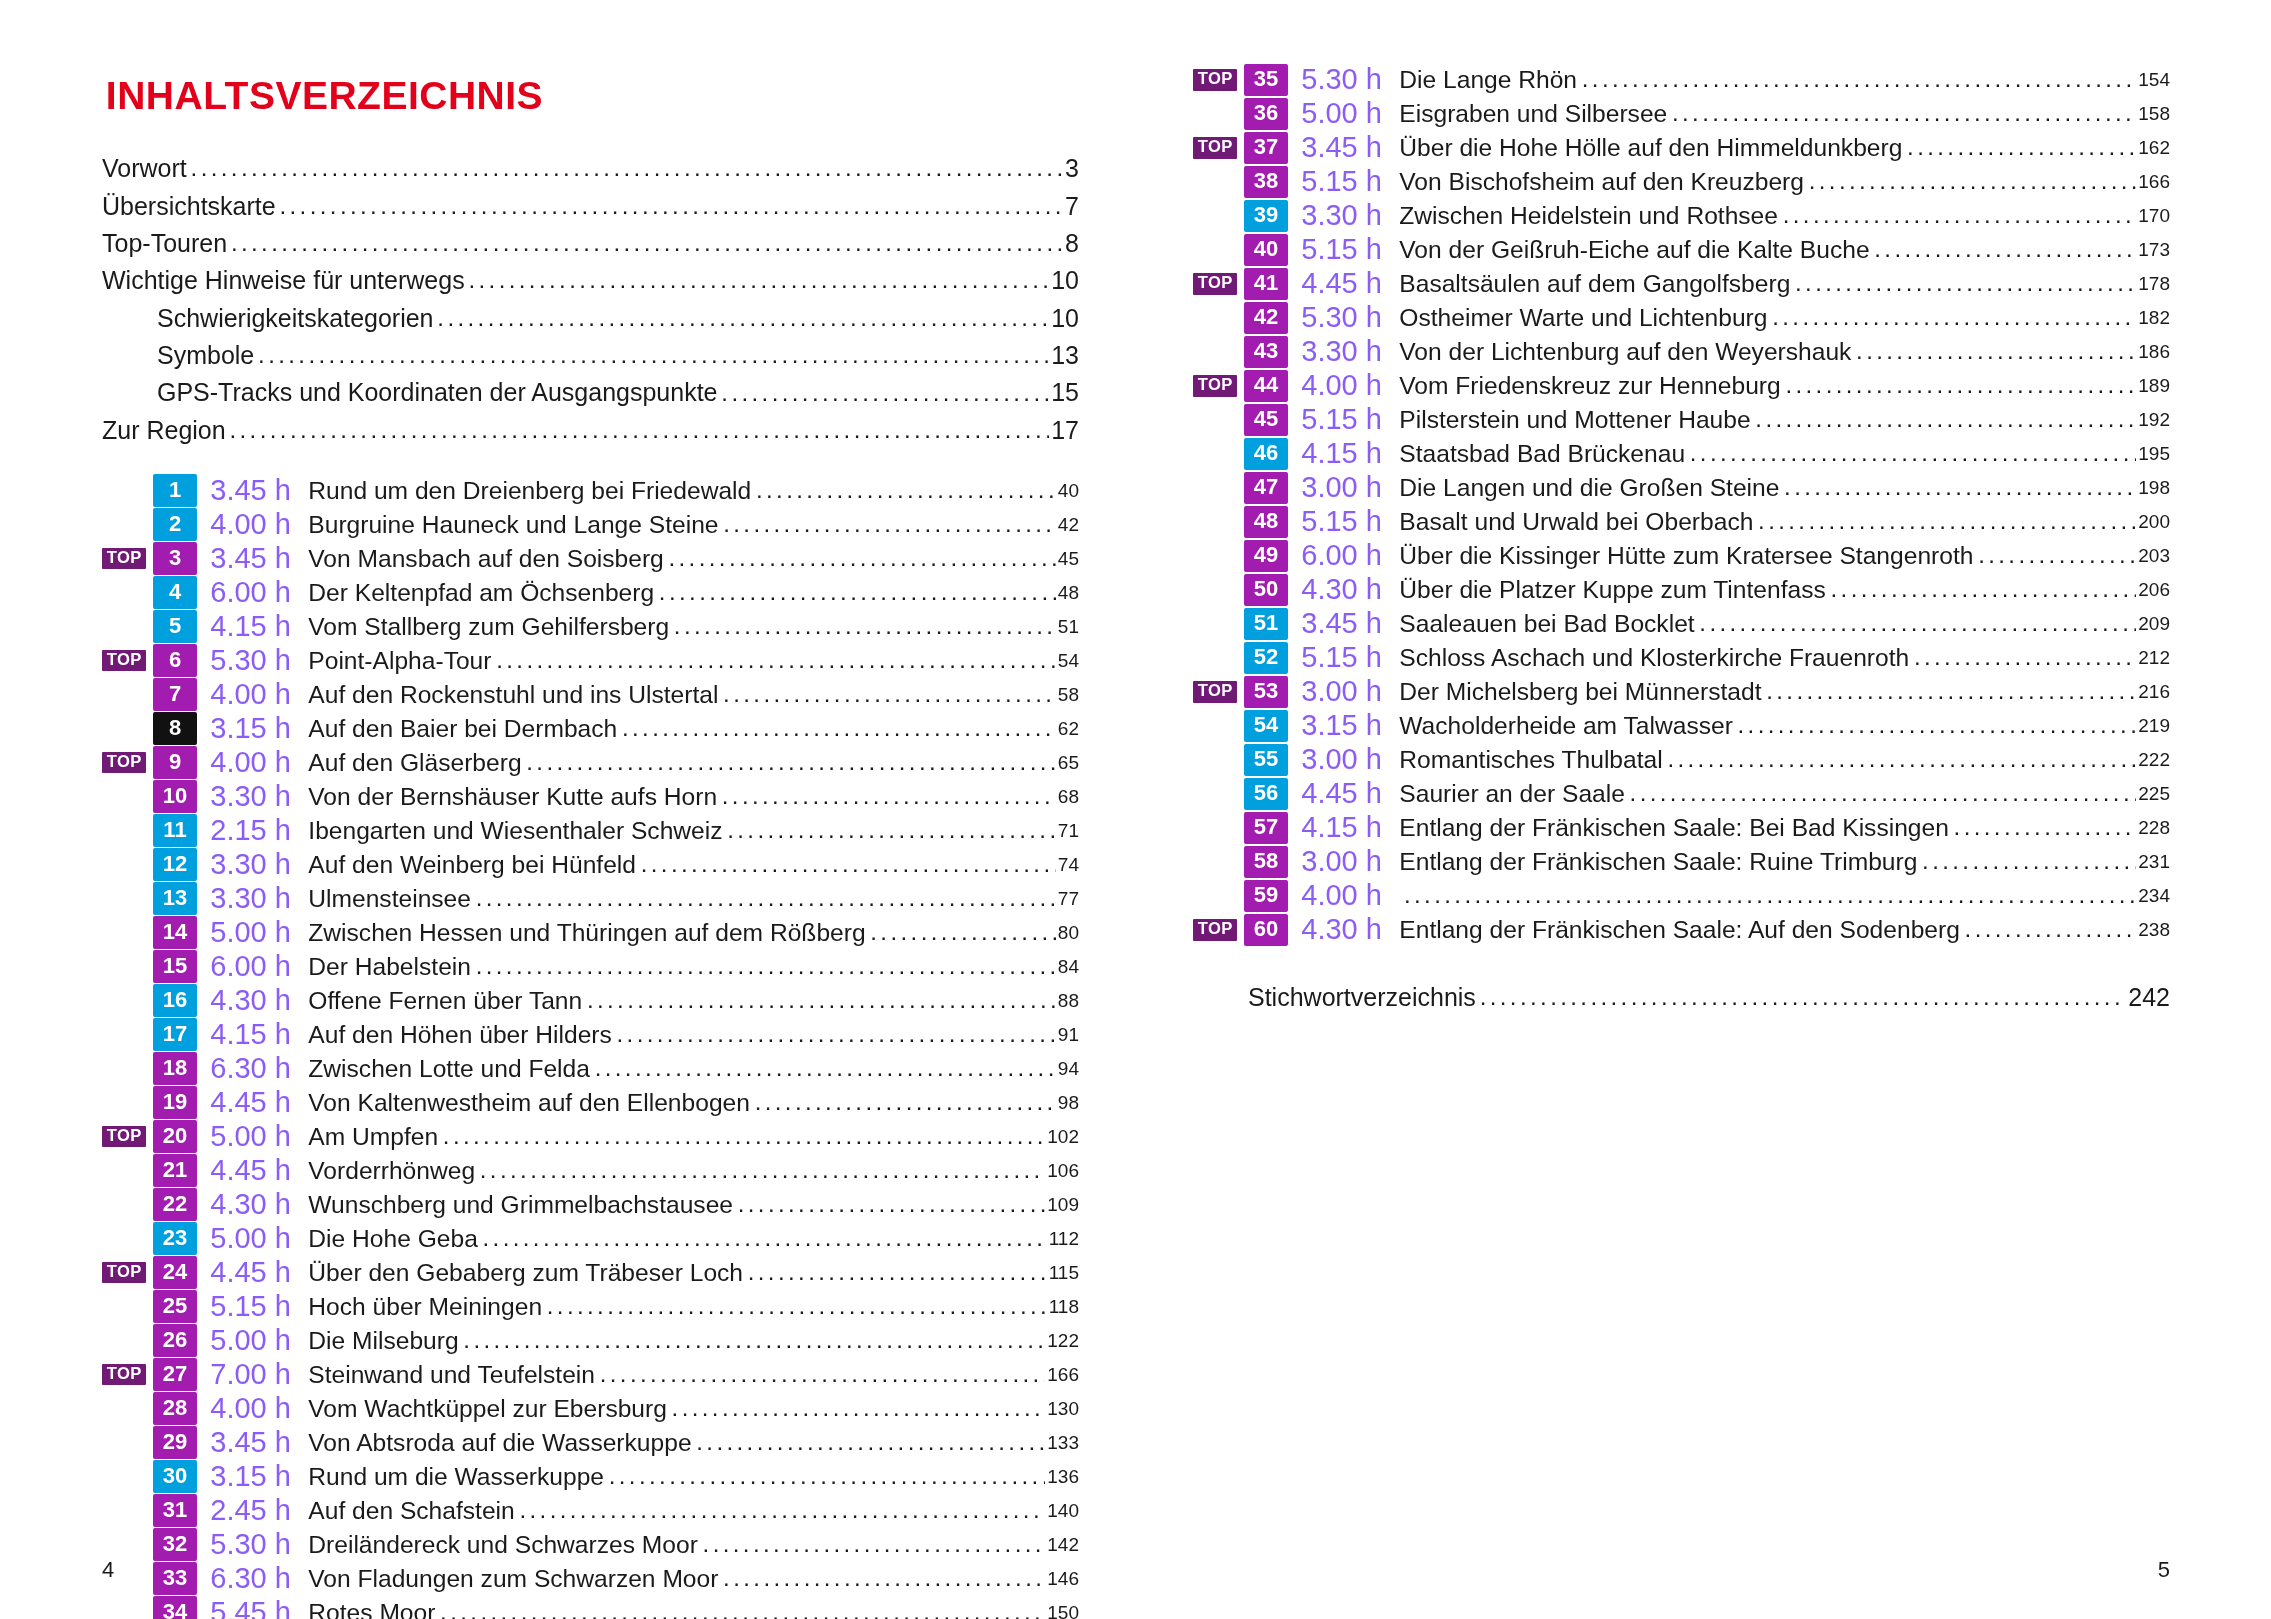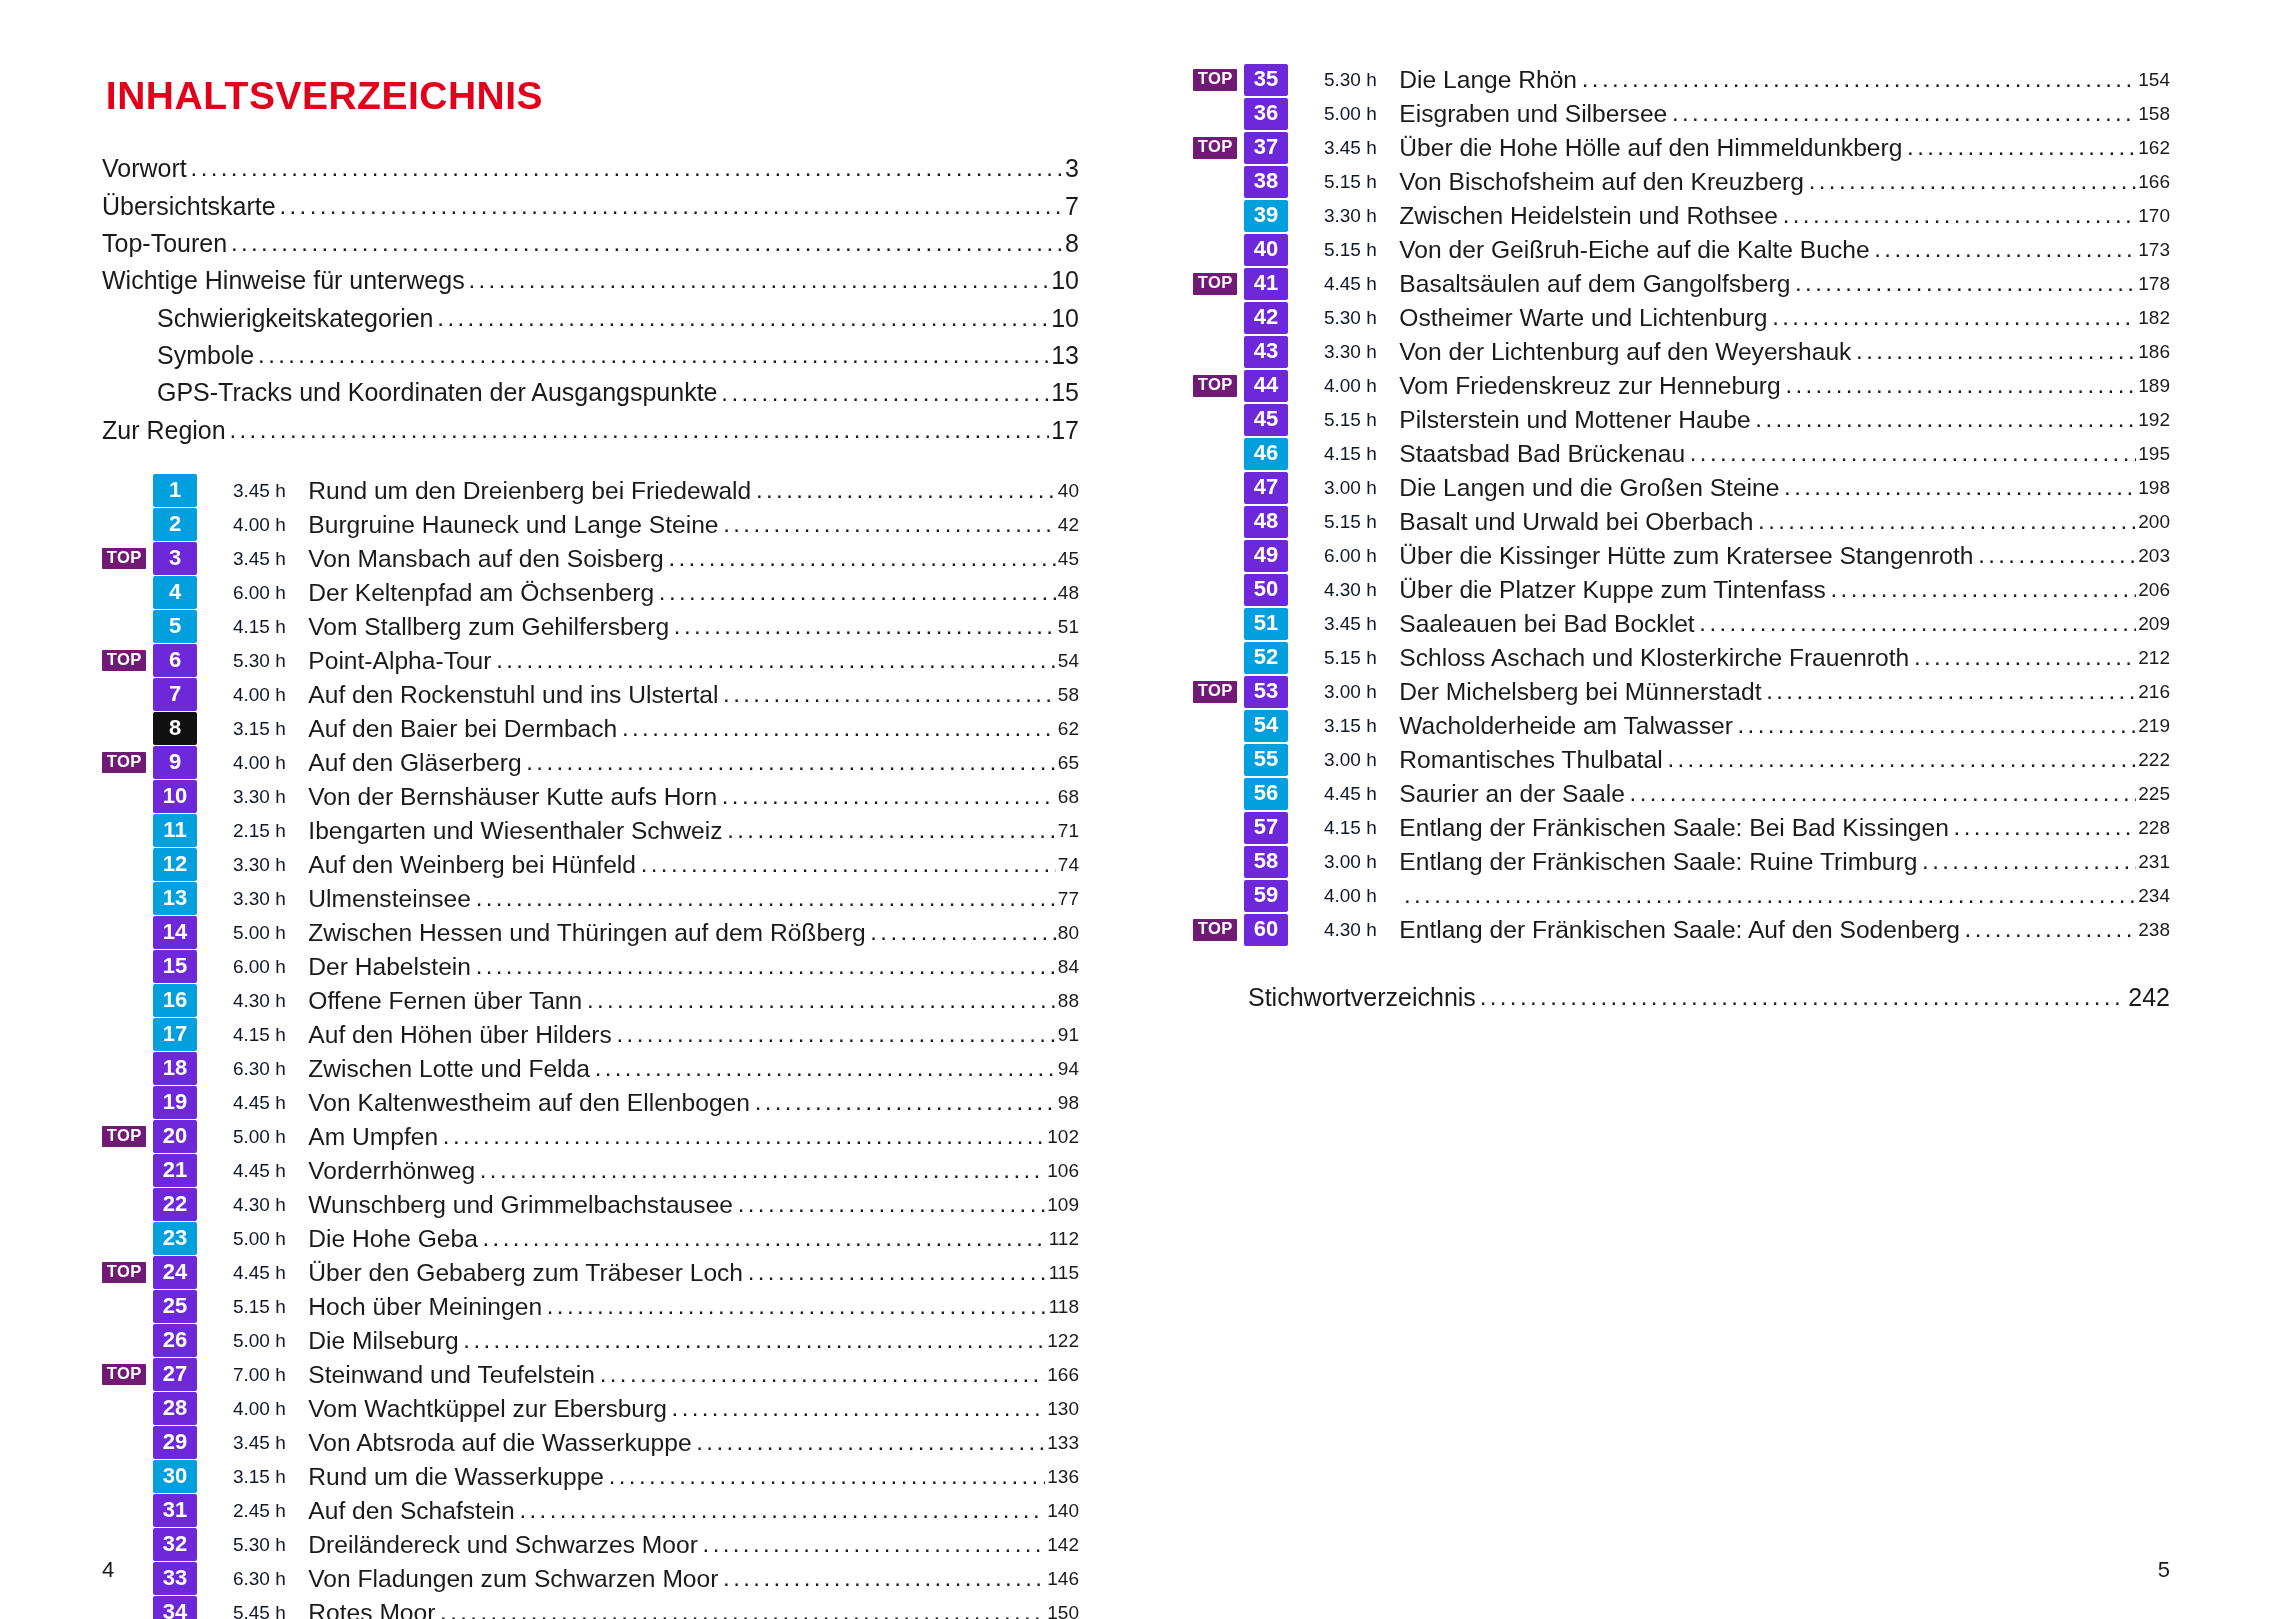--- a/index.html
+++ b/index.html
@@ -109,32 +109,31 @@
     width: 44px;
     text-align: center;
     color: #ffffff;
     font-size: 22px;
     font-weight: bold;
     line-height: 1;
     padding: 4.7px 0 5.7px 0;
     border-radius: 1.9px;
     margin-right: 9.5px;
   }
-  .num.red { background: #6d28d9; }
+  .num.red { background: #a21caf; }
   .num.blue { background: #00a0df; }
   .num.black { background: #111111; }
   .dur {
     flex: 0 0 98px;
     width: 98px;
-    font-size: 19px;
-    color: #0f172a;
+    font-size: 29px;
+    color: #8b5cf6;
     letter-spacing: 0px;
     padding-left: 3.8px;
     white-space: nowrap;
-    text-align: center;
   }
   .title {
     white-space: nowrap;
     font-size: 24.6px;
   }
   .dots {
     flex: 1 1 auto;
     overflow: hidden;
     white-space: nowrap;
     letter-spacing: 3.4px;

